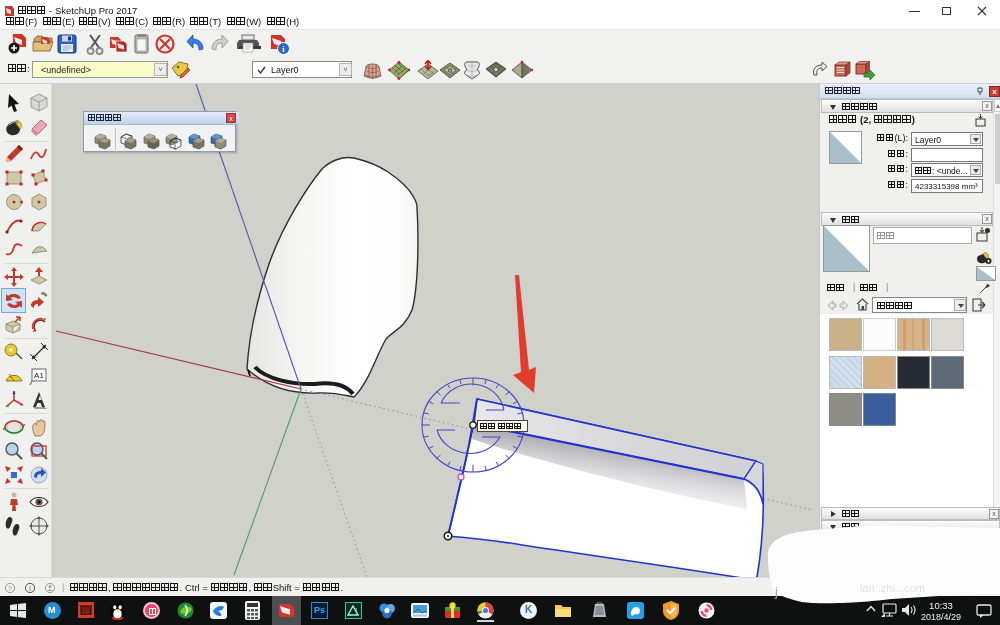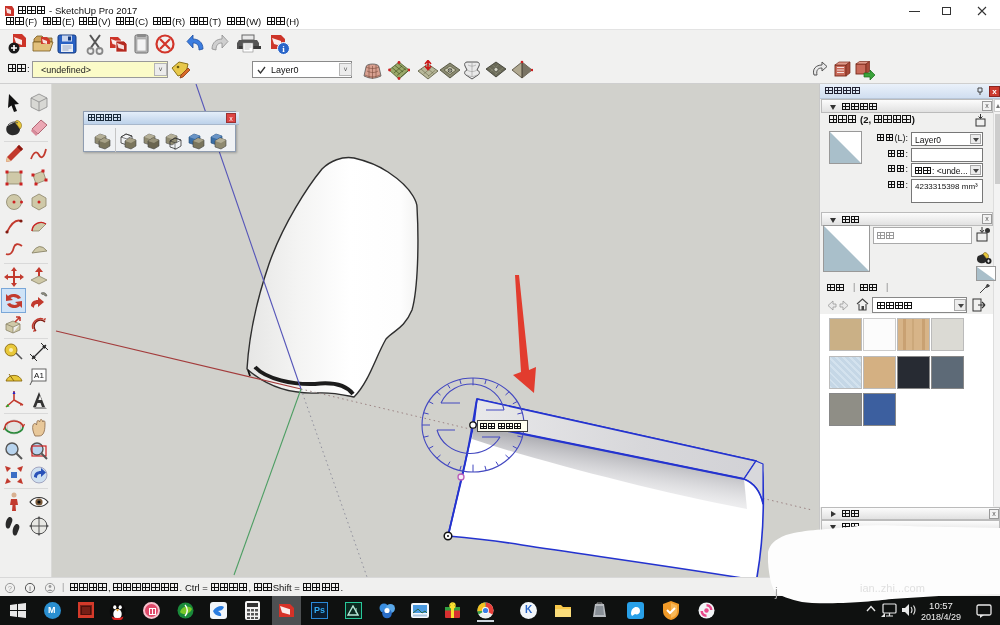--- a/index.html
+++ b/index.html
@@ -528,21 +528,21 @@
  <div class="ab" style="left:0;top:65px;width:88px;text-align:right"><i class="c"></i><i class="c"></i>:</div>
  <div class="ab" style="left:91px;top:64px;width:72px;height:14px;background:#fff;border:1px solid #777"></div>
  <div class="ab" style="left:0;top:80px;width:88px;text-align:right"><i class="c"></i><i class="c"></i>:</div>
  <div class="ab" style="left:91px;top:79px;width:72px;height:14px;background:#fff;border:1px solid #777">
    <span class="ab" style="left:3px;top:2px;font-size:8.5px;white-space:nowrap;overflow:hidden;width:78px"><i class="c"></i><i class="c"></i>: &lt;unde...</span>
    <div class="ab" style="left:58px;top:1px;width:11px;height:10px;background:#ececec;border:1px solid #aaa">
         <div class="ab" style="left:2px;top:3px;width:0;height:0;border-left:3px solid transparent;border-right:3px solid transparent;border-top:4px solid #444"></div>
       </div>
  </div>
  <div class="ab" style="left:0;top:96px;width:88px;text-align:right"><i class="c"></i><i class="c"></i>:</div>
- <div class="ab" style="left:91px;top:95px;width:72px;height:24px;background:#fff;border:1px solid #777">
+ <div class="ab" style="left:91px;top:95px;width:72px;height:14px;background:#fff;border:1px solid #777">
       <span class="ab" style="left:3px;top:2px;font-size:8px;white-space:nowrap">4233315398 mm³</span>
     </div>
  <div class="ab" style="left:1px;top:128px;width:172px;height:14px;background:linear-gradient(#fcfcfc,#e1e1e1);border:1px solid #bbb">
    <div class="ab" style="left:8px;top:5px;width:0;height:0;border-left:3.5px solid transparent;border-right:3.5px solid transparent;border-top:5px solid #333"></div>
    <span class="ab" style="left:20px;top:2px"><i class="c"></i><i class="c"></i></span>
    <div class="ab" style="left:160px;top:1px;width:10px;height:10px;background:#f2f2f2;border:1px solid #999;color:#555;font-size:7px;line-height:8px;text-align:center">x</div>
  </div>
  <div class="ab" style="left:3px;top:141px;width:47px;height:47px;background:#fff;border:1px solid #999">
    <svg width="45" height="45">
         <path d="M0 0 L45 45 L0 45 Z" fill="#a9bfca"></path>
@@ -755,21 +755,21 @@
     </svg>
  <svg class="ab" style="left:21px;top:7px" width="17" height="15">
       <rect x="2" y="1" width="13" height="9" rx="1" fill="none" stroke="#e8e8e8" stroke-width="1.2"></rect>
       <path d="M5 13 h7 M8.5 10 v3" stroke="#e8e8e8" stroke-width="1.2"></path>
       <path d="M0 14 l4 0 0 -4 Z" fill="#e8e8e8"></path>
     </svg>
  <svg class="ab" style="left:41px;top:7px" width="16" height="14">
       <path d="M1 5 h3 l4 -4 v12 l-4 -4 h-3 z" fill="#e8e8e8"></path>
       <path d="M10 4 q2 3 0 6 M12.5 2.5 q3 4.5 0 9" stroke="#e8e8e8" fill="none" stroke-width="1.1"></path>
     </svg>
- <div class="ab" style="left:58px;top:4px;width:46px;height:10px;color:#f2f2f2;font-size:9.5px;text-align:center">10:57</div>
+ <div class="ab" style="left:58px;top:4px;width:46px;height:10px;color:#f2f2f2;font-size:9.5px;text-align:center">10:33</div>
  <div class="ab" style="left:52px;top:16px;width:58px;height:10px;color:#f2f2f2;font-size:9px;text-align:center">2018/4/29</div>
  <svg class="ab" style="left:116px;top:8px" width="17" height="14">
       <rect x="1" y="1" width="14" height="10" rx="1.5" fill="none" stroke="#e8e8e8" stroke-width="1.3"></rect>
       <path d="M4 11 l0 3 4 -3 Z" fill="#e8e8e8"></path>
     </svg>
 </div>
 
 <svg class="ab" style="left:752px;top:516px;z-index:5" width="248" height="100" viewBox="0 0 248 100">
  <path d="M16 36 C18 28 22 24 34 19 C55 13 73 14 106 10 C140 8 150 11 200 11 L248 12 L248 78 C230 78 180 80 140 83 C120 85 100 88 60 87 C45 86 38 83 25 78 C20 74 17 61 16 46 Z" fill="#fdfdfd"></path>
  <text x="23" y="80" font-size="13" fill="#a0a0a0" font-family="Liberation Sans">j</text>

